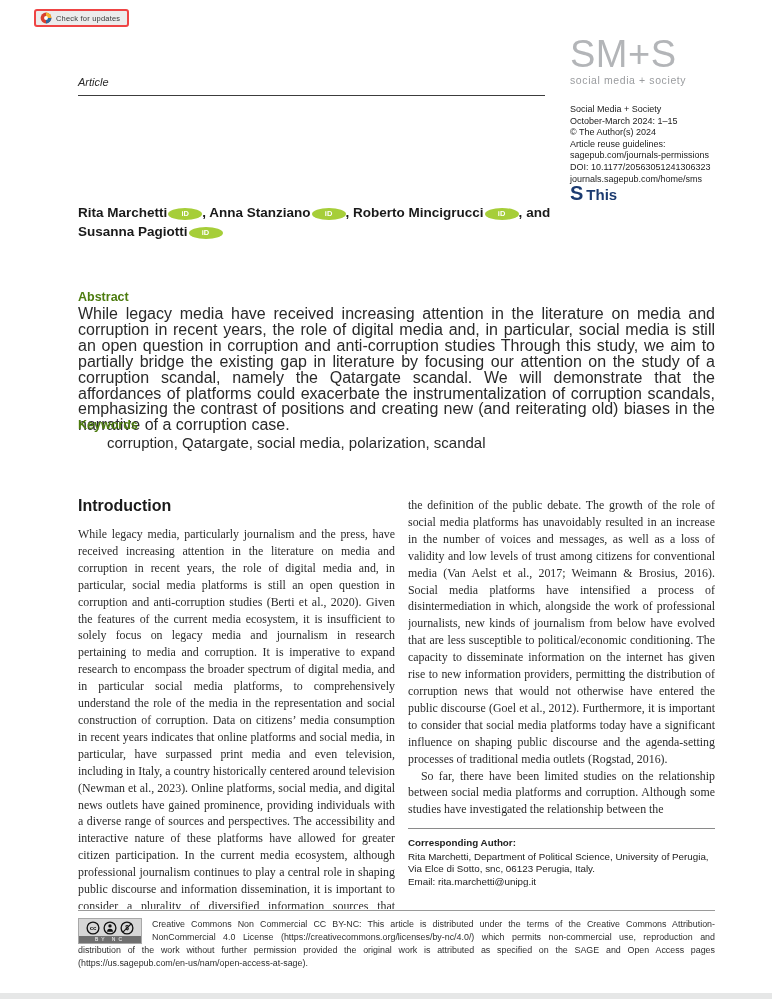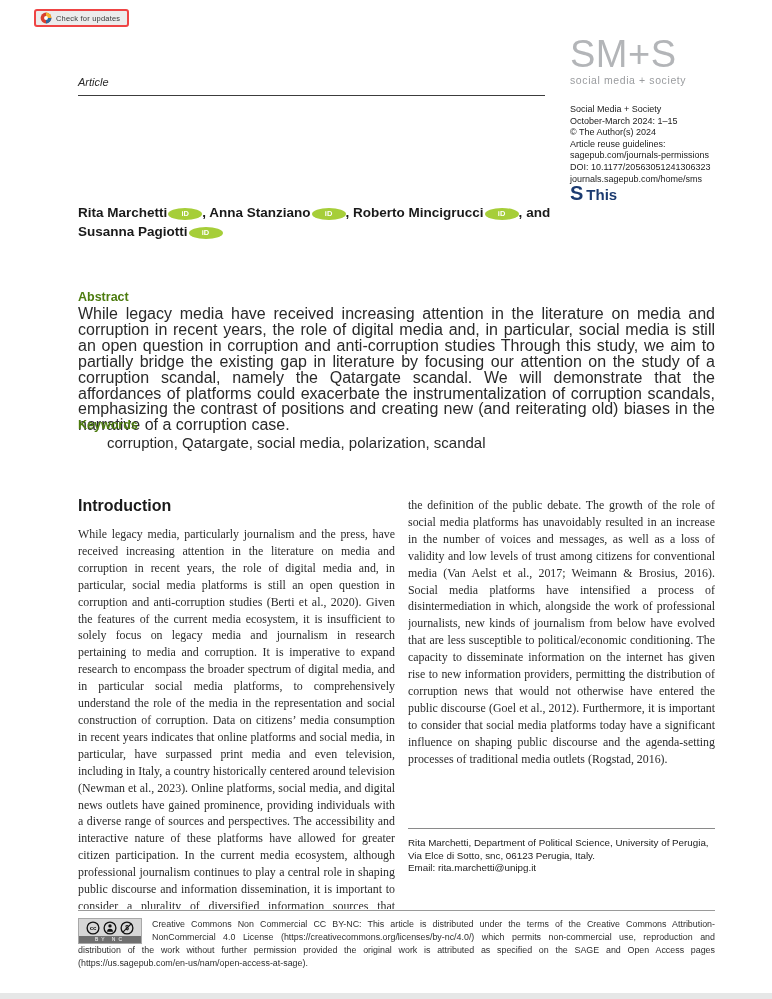--- a/index.html
+++ b/index.html
@@ -123,24 +123,26 @@
   <div class="h-small keywords-h">Keywords</div>
   <div class="keywords-t">corruption, Qatargate, social media, polarization, scandal</div>
 
   <div class="col-left">
     <div class="intro-h">Introduction</div>
     <p class="body-serif">While legacy media, particularly journalism and the press, have received increasing attention in the literature on media and corruption in recent years, the role of digital media and, in particular, social media platforms is still an open question in corruption and anti-corruption studies (Berti et al., 2020). Given the features of the current media ecosystem, it is insufficient to solely focus on legacy media and journalism in research pertaining to media and corruption. It is imperative to expand research to encompass the broader spectrum of digital media, and in particular social media platforms, to comprehensively understand the role of the media in the representation and social construction of corruption. Data on citizens’ media consumption in recent years indicates that online platforms and social media, in particular, have surpassed print media and even television, including in Italy, a country historically centered around television (Newman et al., 2023). Online platforms, social media, and digital news outlets have gained prominence, providing individuals with a diverse range of sources and perspectives. The accessibility and interactive nature of these platforms have allowed for greater citizen participation. In the current media ecosystem, although professional journalism continues to play a central role in shaping public discourse and information dissemination, it is important to consider a plurality of diversified information sources that contribute to</p>
   </div>
 
   <div class="col-right">
     <p class="body-serif">the definition of the public debate. The growth of the role of social media platforms has unavoidably resulted in an increase in the number of voices and messages, as well as a loss of validity and low levels of trust among citizens for conventional media (Van Aelst et al., 2017; Weimann &amp; Brosius, 2016). Social media platforms have intensified a process of disintermediation in which, alongside the work of professional journalists, new kinds of journalism from below have evolved that are less susceptible to political/economic conditioning. The capacity to disseminate information on the internet has given rise to new information providers, permitting the distribution of corruption news that would not otherwise have entered the public discourse (Goel et al., 2012). Furthermore, it is important to consider that social media platforms today have a significant influence on shaping public discourse and the agenda-setting processes of traditional media outlets (Rogstad, 2016).</p>
+    <p class="body-serif indent">So far, there have been limited studies on the relationship between social media platforms and corruption. Although some studies have investigated the relationship between the</p>
   </div>
 
   <div class="footnote">
     <div class="rule"></div>
+    <div class="ca">Corresponding Author:</div>
     <div>Rita Marchetti, Department of Political Science, University of Perugia, Via Elce di Sotto, snc, 06123 Perugia, Italy.</div>
     <div>Email: rita.marchetti@unipg.it</div>
   </div>
 
   <div class="rule-footer"></div>
   <div class="footer">
     <div class="cc-badge">
       <div class="icons">
         <svg width="14" height="14" viewBox="0 0 20 20">
           <circle cx="10" cy="10" r="8.4" fill="none" stroke="#111" stroke-width="1.9"></circle>

